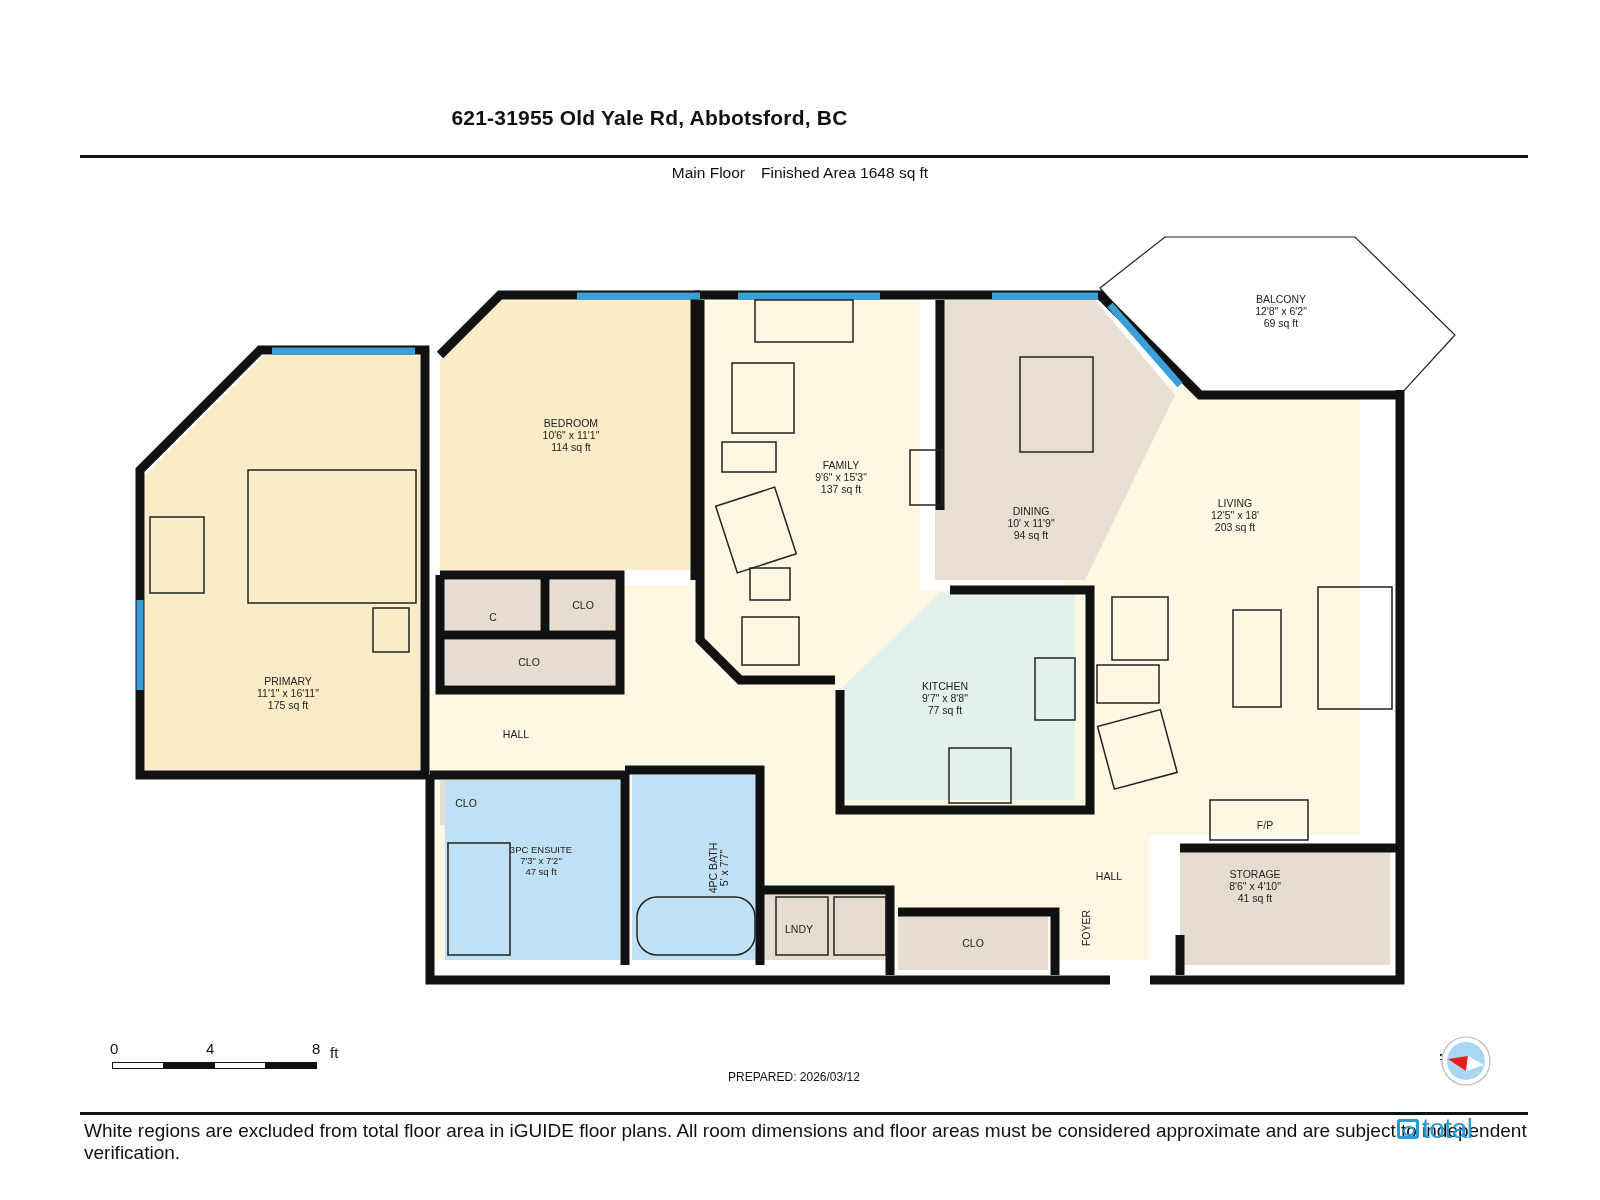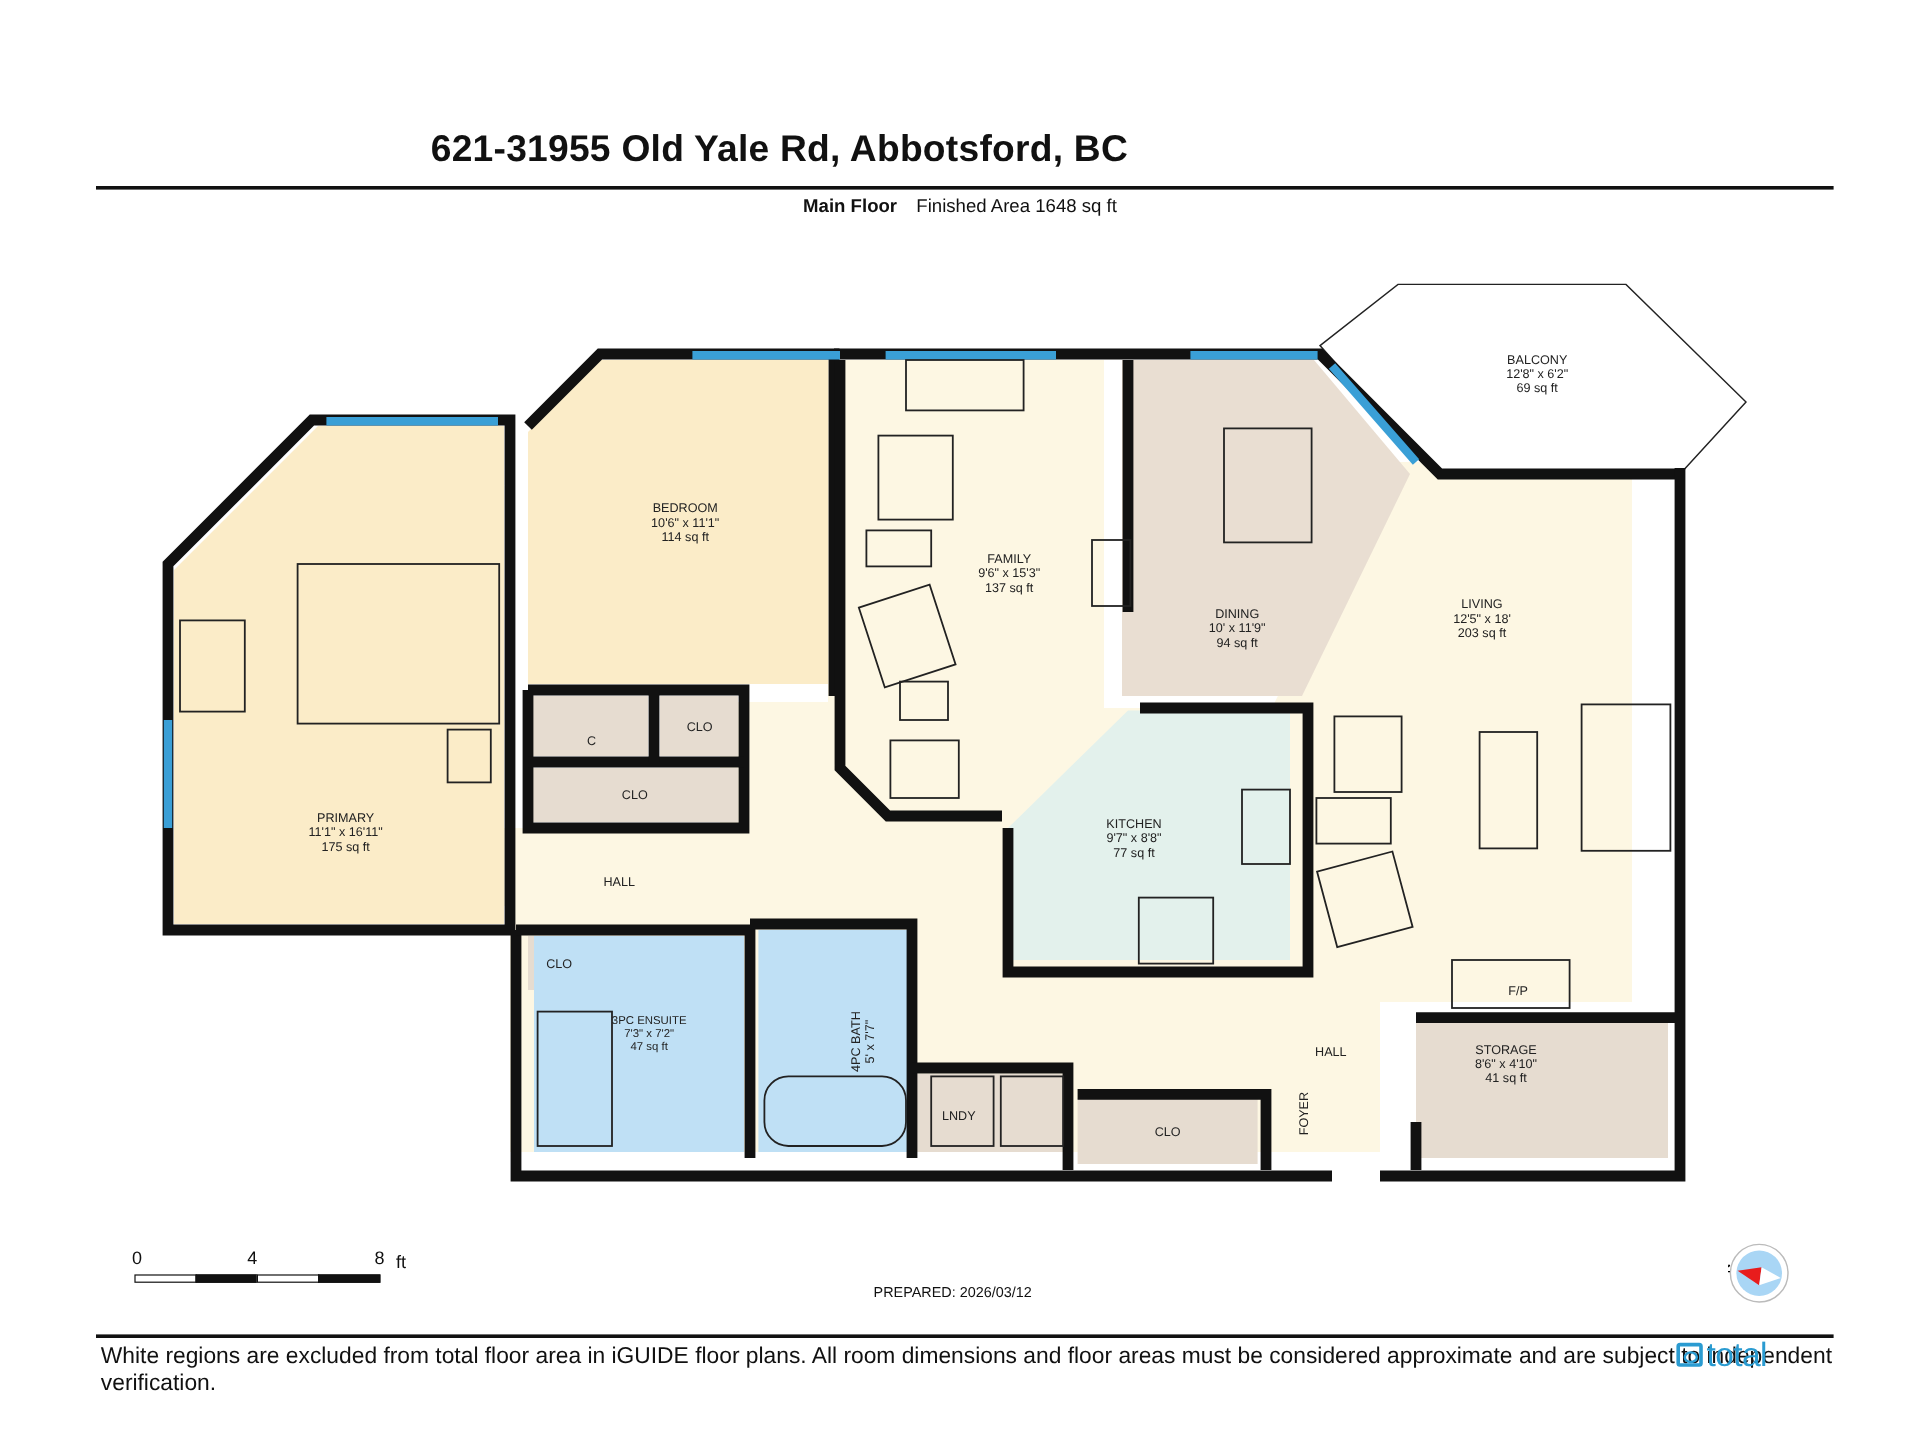--- a/index.html
+++ b/index.html
@@ -1,20 +1,20 @@
 <!DOCTYPE html>
 <html><head>
 <meta charset="utf-8">
 <style>
   html,body{margin:0;padding:0;background:#fff;}
   body{width:1600px;height:1200px;position:relative;overflow:hidden;font-family:"Liberation Sans",sans-serif;color:#111;}
-  .title{position:absolute;left:0;width:1299px;top:106px;text-align:center;font-size:31px;font-weight:bold;letter-spacing:0.2px;}
+  .title{position:absolute;left:0;width:1299px;top:106px;text-align:center;font-size:21px;font-weight:bold;letter-spacing:0.2px;}
   .rule{position:absolute;left:80px;width:1448px;height:3px;background:#111;}
   .subtitle{position:absolute;left:0;width:1600px;top:164px;text-align:center;font-size:15.5px;}
-  .subtitle b{font-weight:bold;margin-right:16px;margin-top:48px;}
+  .subtitle b{font-weight:normal;margin-right:16px;margin-top:48px;}
   svg.plan{position:absolute;left:0;top:0;}
   .scale{position:absolute;left:110px;top:1040px;width:240px;height:40px;}
   .scale .lbl{position:absolute;top:0;font-size:15px;}
   .scale .bar{position:absolute;top:22px;height:7px;border:1px solid #111;box-sizing:border-box;}
   .prepared{position:absolute;left:728px;top:1070px;font-size:12px;}
   .disclaimer{position:absolute;left:84px;top:1120px;font-size:19px;}
   .logo{position:absolute;left:1397px;top:1113px;font-size:28px;color:#2a9bd1;font-weight:normal;letter-spacing:-0.5px;display:flex;align-items:center;}
   .logo .box{width:22px;height:20px;border:3px solid #2a9bd1;border-radius:3px;box-sizing:border-box;margin-right:3px;position:relative;}
   .logo .box::after{content:"";position:absolute;left:3px;top:4px;width:8px;height:6px;border:2px solid #2a9bd1;border-radius:50%;}
   .compass{position:absolute;left:1440px;top:1035px;width:52px;height:52px;}

